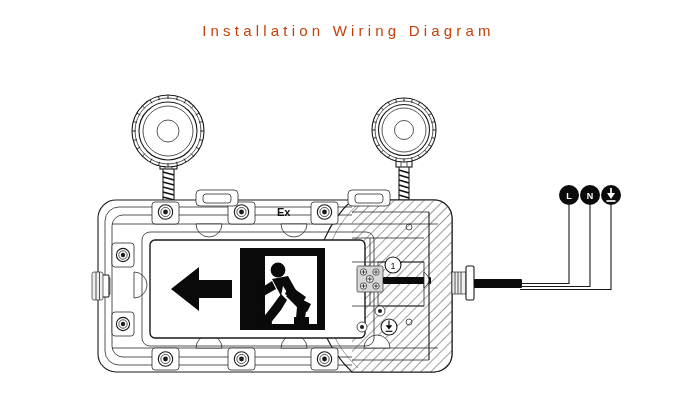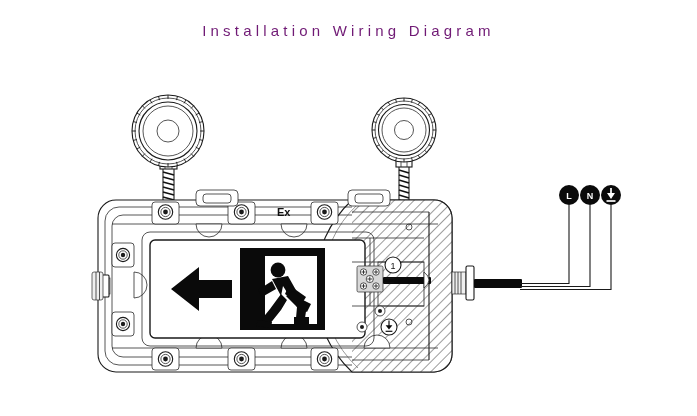--- a/index.html
+++ b/index.html
@@ -10,21 +10,21 @@
     overflow:hidden;
     position:relative;
   }
   #stage{position:absolute;left:0;top:0;width:697px;height:416px;}
   .title{
     position:absolute;
     left:0;top:22px;width:697px;
     text-align:center;
     font-size:15px;
     letter-spacing:4.2px;
-    color:#701a75;
+    color:#c2410c;
     font-family:"Liberation Sans", sans-serif;
     font-weight:400;
     white-space:nowrap;
   }
   svg{position:absolute;left:0;top:0;}
   .ln{fill:none;stroke:#1a1a1a;stroke-width:1.1;}
   .ln-thin{fill:none;stroke:#2b2b2b;stroke-width:0.8;}
   .ln-hair{fill:none;stroke:#555;stroke-width:0.6;}
   .fill-w{fill:#ffffff;stroke:#1a1a1a;stroke-width:1.1;}
   .fill-w-thin{fill:#ffffff;stroke:#2b2b2b;stroke-width:0.8;}

